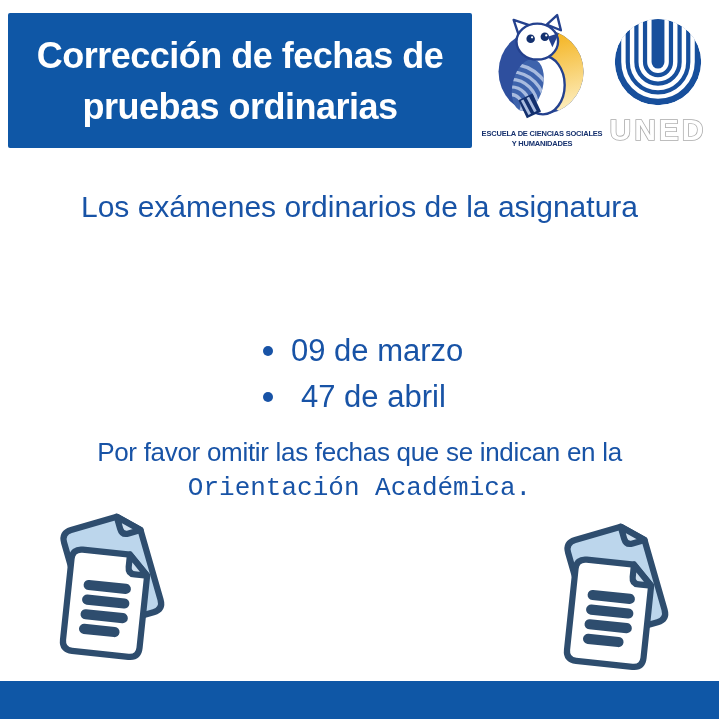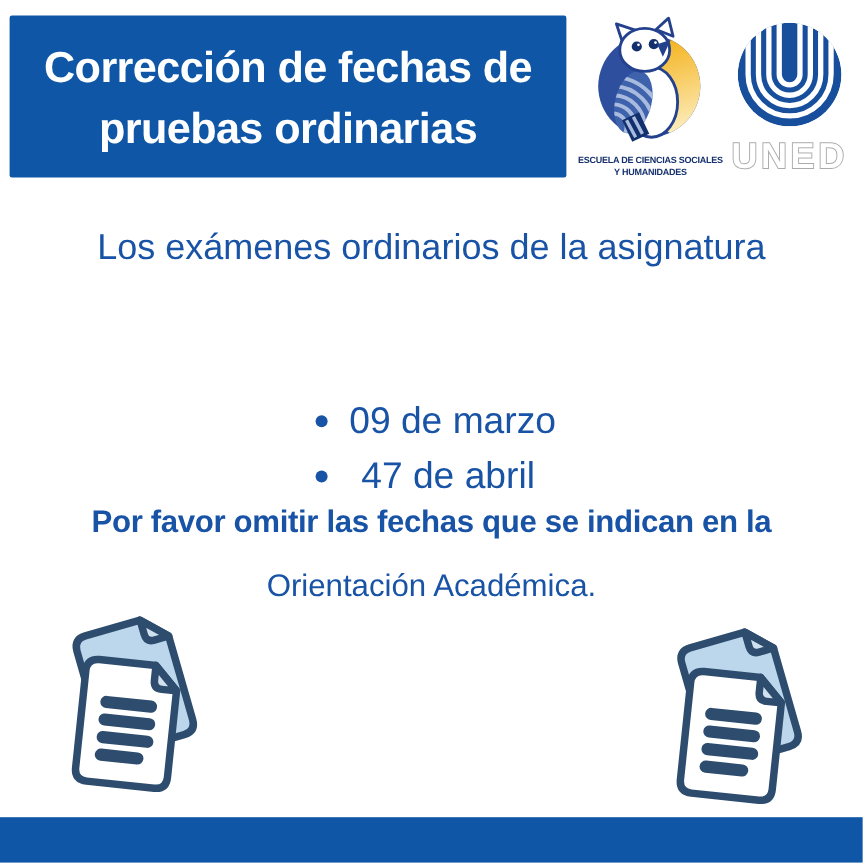--- a/index.html
+++ b/index.html
@@ -44,22 +44,22 @@
     paint-order:stroke;font-family:"Liberation Sans",sans-serif;font-weight:bold;
     font-size:30px;letter-spacing:3px;
   }
 
   
   .copy{position:absolute;left:0;width:719px;text-align:center;
         color:var(--body-text,#1853A6);white-space:nowrap;}
   .intro1{top:190px;font-size:30px;}
   .intro2{top:240px;font-size:24px;letter-spacing:-0.2px;}
   .intro2 .bold{font-weight:bold;}
-  .note1{top:419px;font-size:26px;letter-spacing:-0.3px;font-weight:bold;}
-  .note2{top:473px;font-size:26px;}
+  .note1{top:437px;font-size:26px;letter-spacing:-0.3px;}
+  .note2{top:473px;font-size:26px;font-family:Liberation Mono, monospace;}
 
   .dates{
     position:absolute;left:246px;top:311px;margin:17px;padding:0;list-style:none;
     color:var(--body-text,#1853A6);
   }
   .dates li{
     position:relative;padding-left:28px;font-size:31px;line-height:46px;white-space:nowrap;
   }
   .dates li:nth-child(2){padding-left:38px;}
   .dates li::before{

